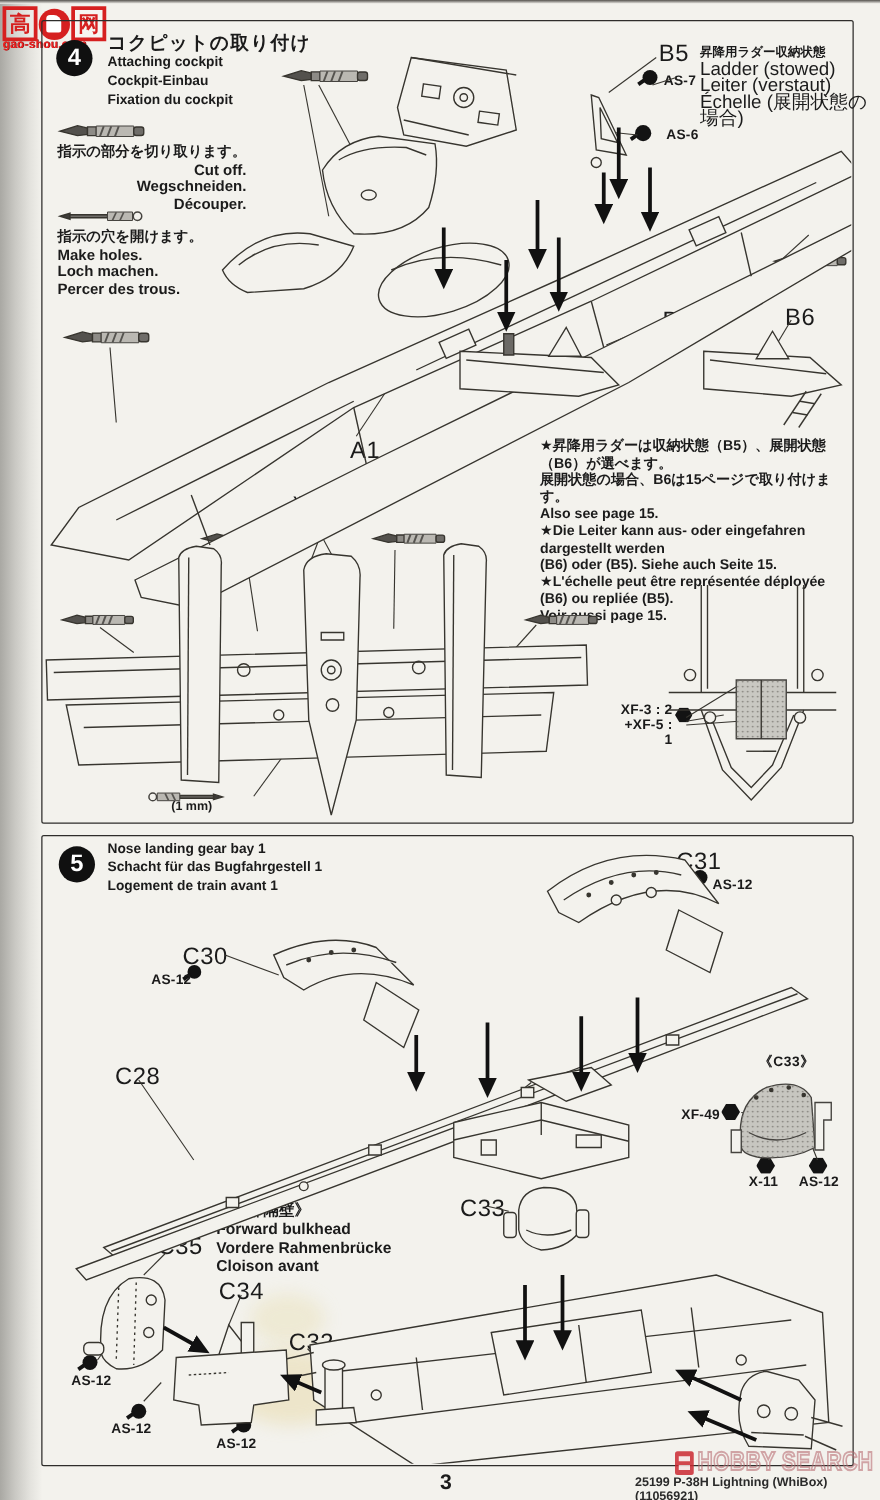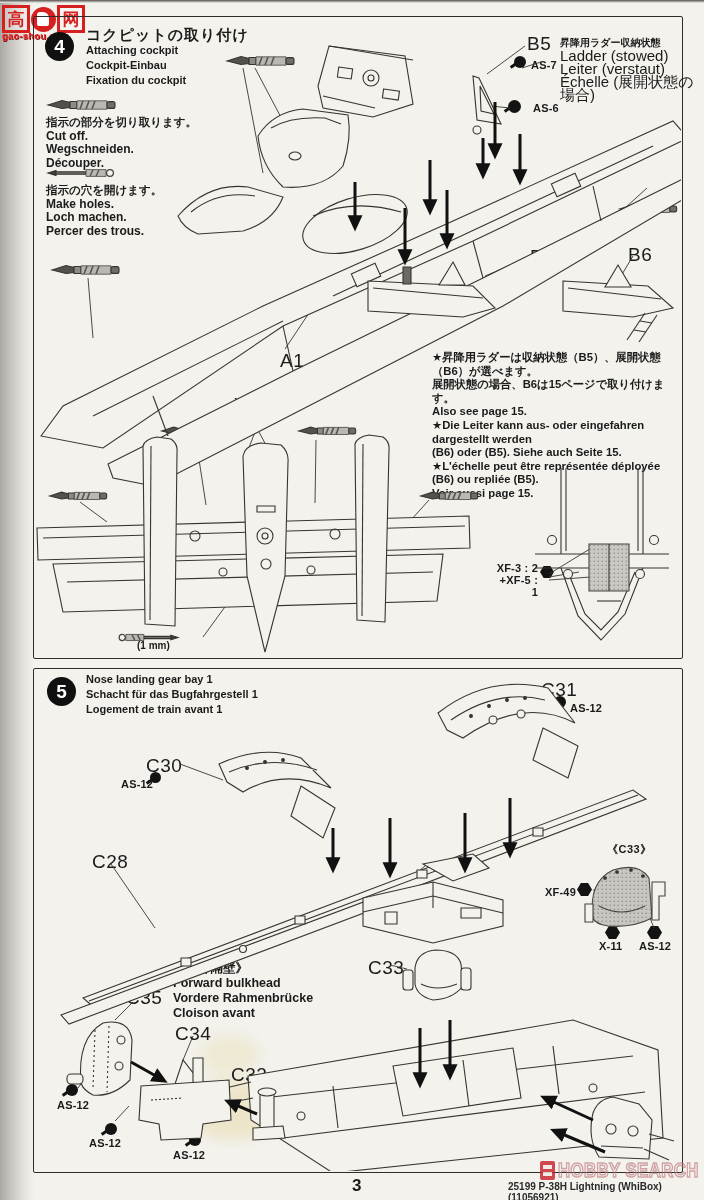--- a/index.html
+++ b/index.html
@@ -71,21 +71,21 @@
   <div class="box" style="left:33px;top:16px;width:648px;height:641px;"></div>
 
   <div class="stepnum" style="left:45px;top:32px;">4</div>
   <div class="abs" style="left:86px;top:26px;">
     <div class="title-ja">コクピットの取り付け</div>
     <div class="title-l">Attaching cockpit</div>
     <div class="title-l">Cockpit-Einbau</div>
     <div class="title-l">Fixation du cockpit</div>
   </div>
 
-  <div class="abs legend" style="left:46px;top:116px;">
+  <div class="abs legend" style="left:46px;top:116px;text-align:right;">
     <div class="ja">指示の部分を切り取ります。</div>
     <div>Cut off.</div>
     <div>Wegschneiden.</div>
     <div>Découper.</div>
   </div>
   <div class="abs legend" style="left:46px;top:184px;">
     <div class="ja">指示の穴を開けます。</div>
     <div>Make holes.</div>
     <div>Loch machen.</div>
     <div>Percer des trous.</div>

